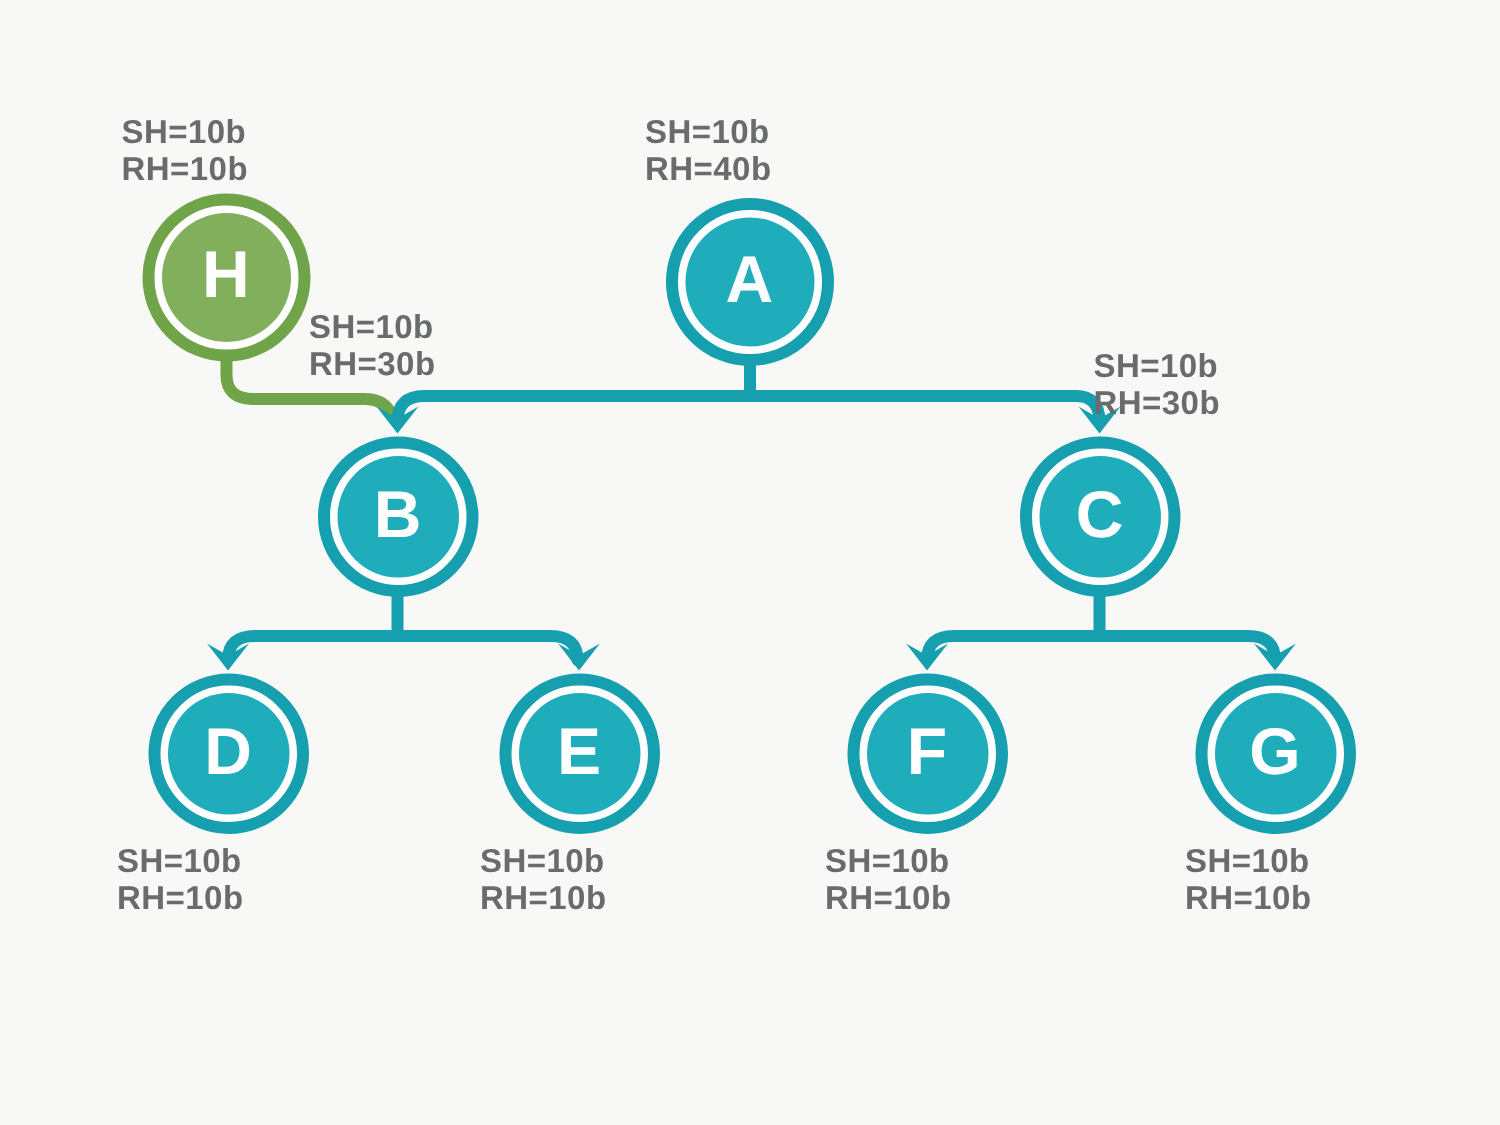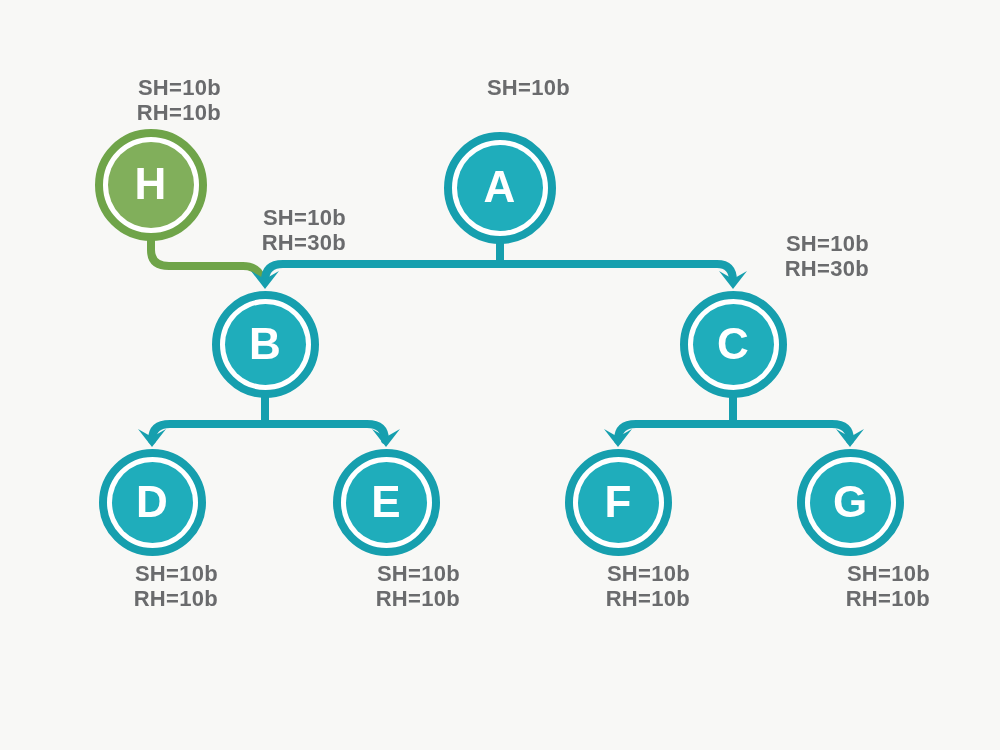--- a/index.html
+++ b/index.html
@@ -53,21 +53,21 @@
   .ann {
     position: absolute;
     width: 140px;
     color: #6a6b6d;
     font-size: 22px;
     font-weight: bold;
     line-height: 25px;
     letter-spacing: 0.3px;
     white-space: nowrap;
   }
-  .ann--center { text-align: right; }
+  .ann--center { text-align: left; }
 </style>
 </head>
 <body style="background: rgb(248, 248, 246);">
 
 <div class="stage">
 
   <svg class="connector-layer" viewBox="0 0 1000 750" xmlns="http://www.w3.org/2000/svg">
 
     <path d="M 151 236 V 250 Q 151 266 169 266 H 243 Q 257 266 261 277" fill="none" stroke-width="8" stroke-linecap="round" stroke-linejoin="round" stroke="#6fa449"></path>
 
@@ -130,20 +130,21 @@
       <span class="letter" style="color: rgb(255, 255, 255);">G</span>
     </div>
   </div>
 
   <div class="ann ann--center" style="left: 81px; top: 75px; color: rgb(106, 107, 109);">
     <div>SH=10b</div>
     <div>RH=10b</div>
   </div>
   <div class="ann ann--center" style="left: 430px; top: 75px; color: rgb(106, 107, 109);">
     <div>SH=10b</div>
+    <div>RH=40b</div>
   </div>
   <div class="ann ann--center" style="left: 206px; top: 205px; color: rgb(106, 107, 109);">
     <div>SH=10b</div>
     <div>RH=30b</div>
   </div>
   <div class="ann ann--center" style="left: 729px; top: 231px; color: rgb(106, 107, 109);">
     <div>SH=10b</div>
     <div>RH=30b</div>
   </div>
   <div class="ann ann--center" style="left: 78px; top: 561px; color: rgb(106, 107, 109);">

